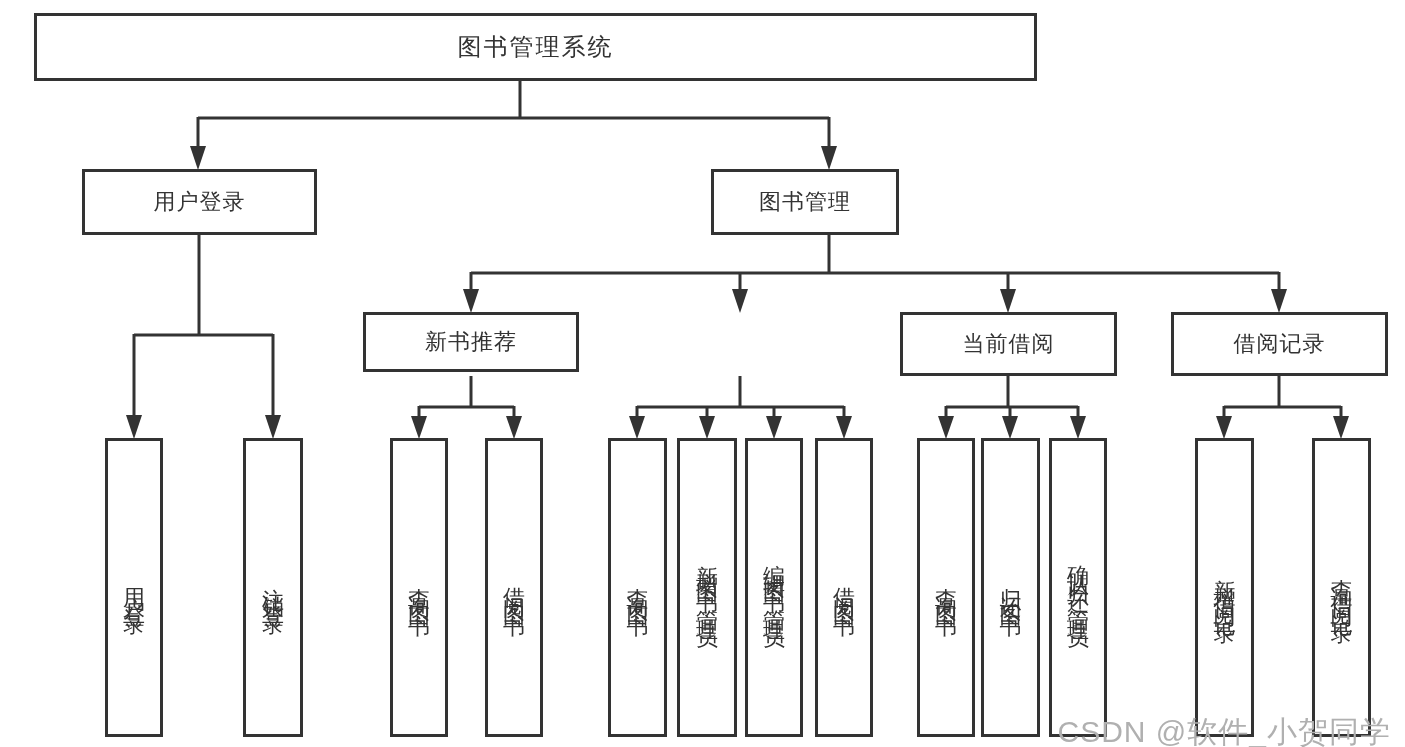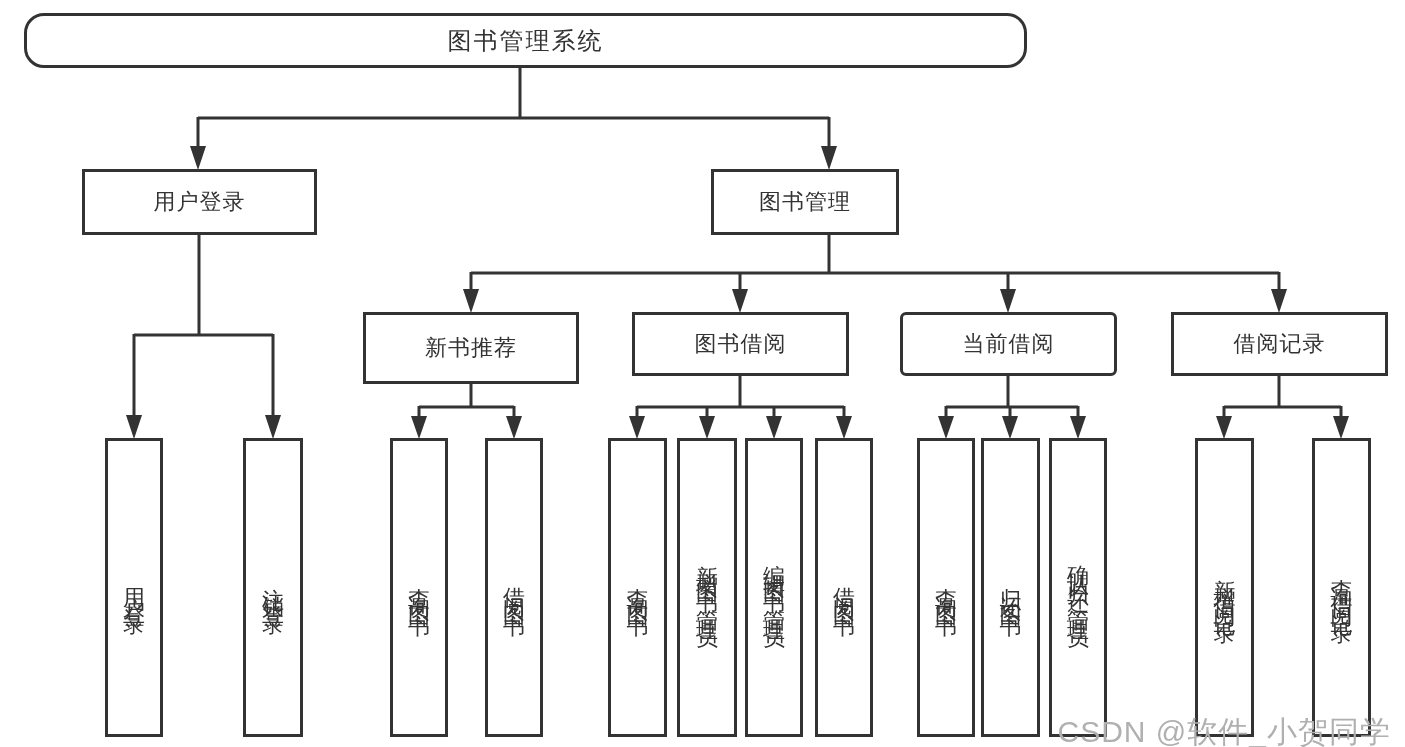--- a/index.html
+++ b/index.html
@@ -112,38 +112,35 @@
       <polygon points="766,416 782,416 774,439"></polygon>
       <polygon points="836,416 852,416 844,439"></polygon>
       <polygon points="938,416 954,416 946,439"></polygon>
       <polygon points="1002,416 1018,416 1010,439"></polygon>
       <polygon points="1070,416 1086,416 1078,439"></polygon>
       <polygon points="1216,416 1232,416 1224,439"></polygon>
       <polygon points="1333,416 1349,416 1341,439"></polygon>
     </g>
   </svg>
 
-  <div class="box h rootbox" style="left:24px;top:13px;width:1003px;height:55px;border-radius:20px;">
+  <div class="box h rootbox" style="left:34px;top:13px;width:1003px;height:68px;">
     <span>图书管理系统</span>
   </div>
 
   <div class="box h" style="left:82px;top:169px;width:235px;height:66px;">
     <span>用户登录</span>
   </div>
   <div class="box h" style="left:711px;top:169px;width:188px;height:66px;">
     <span>图书管理</span>
   </div>
 
-  <div class="box h" style="left:363px;top:312px;width:216px;height:72px;">
+  <div class="box h" style="left:363px;top:312px;width:216px;height:60px;">
     <span>新书推荐</span>
   </div>
-  <div class="box h" style="left:632px;top:312px;width:217px;height:64px;">
-    <span>图书借阅</span>
-  </div>
-  <div class="box h" style="left:900px;top:312px;width:217px;height:64px;border-radius:6px;">
+  <div class="box h" style="left:900px;top:312px;width:217px;height:64px;">
     <span>当前借阅</span>
   </div>
   <div class="box h" style="left:1171px;top:312px;width:217px;height:64px;">
     <span>借阅记录</span>
   </div>
 
   <div class="box v" style="left:105px;top:438px;width:58px;height:299px;">
     <span>用户登录</span>
   </div>
   <div class="box v" style="left:243px;top:438px;width:60px;height:299px;">

